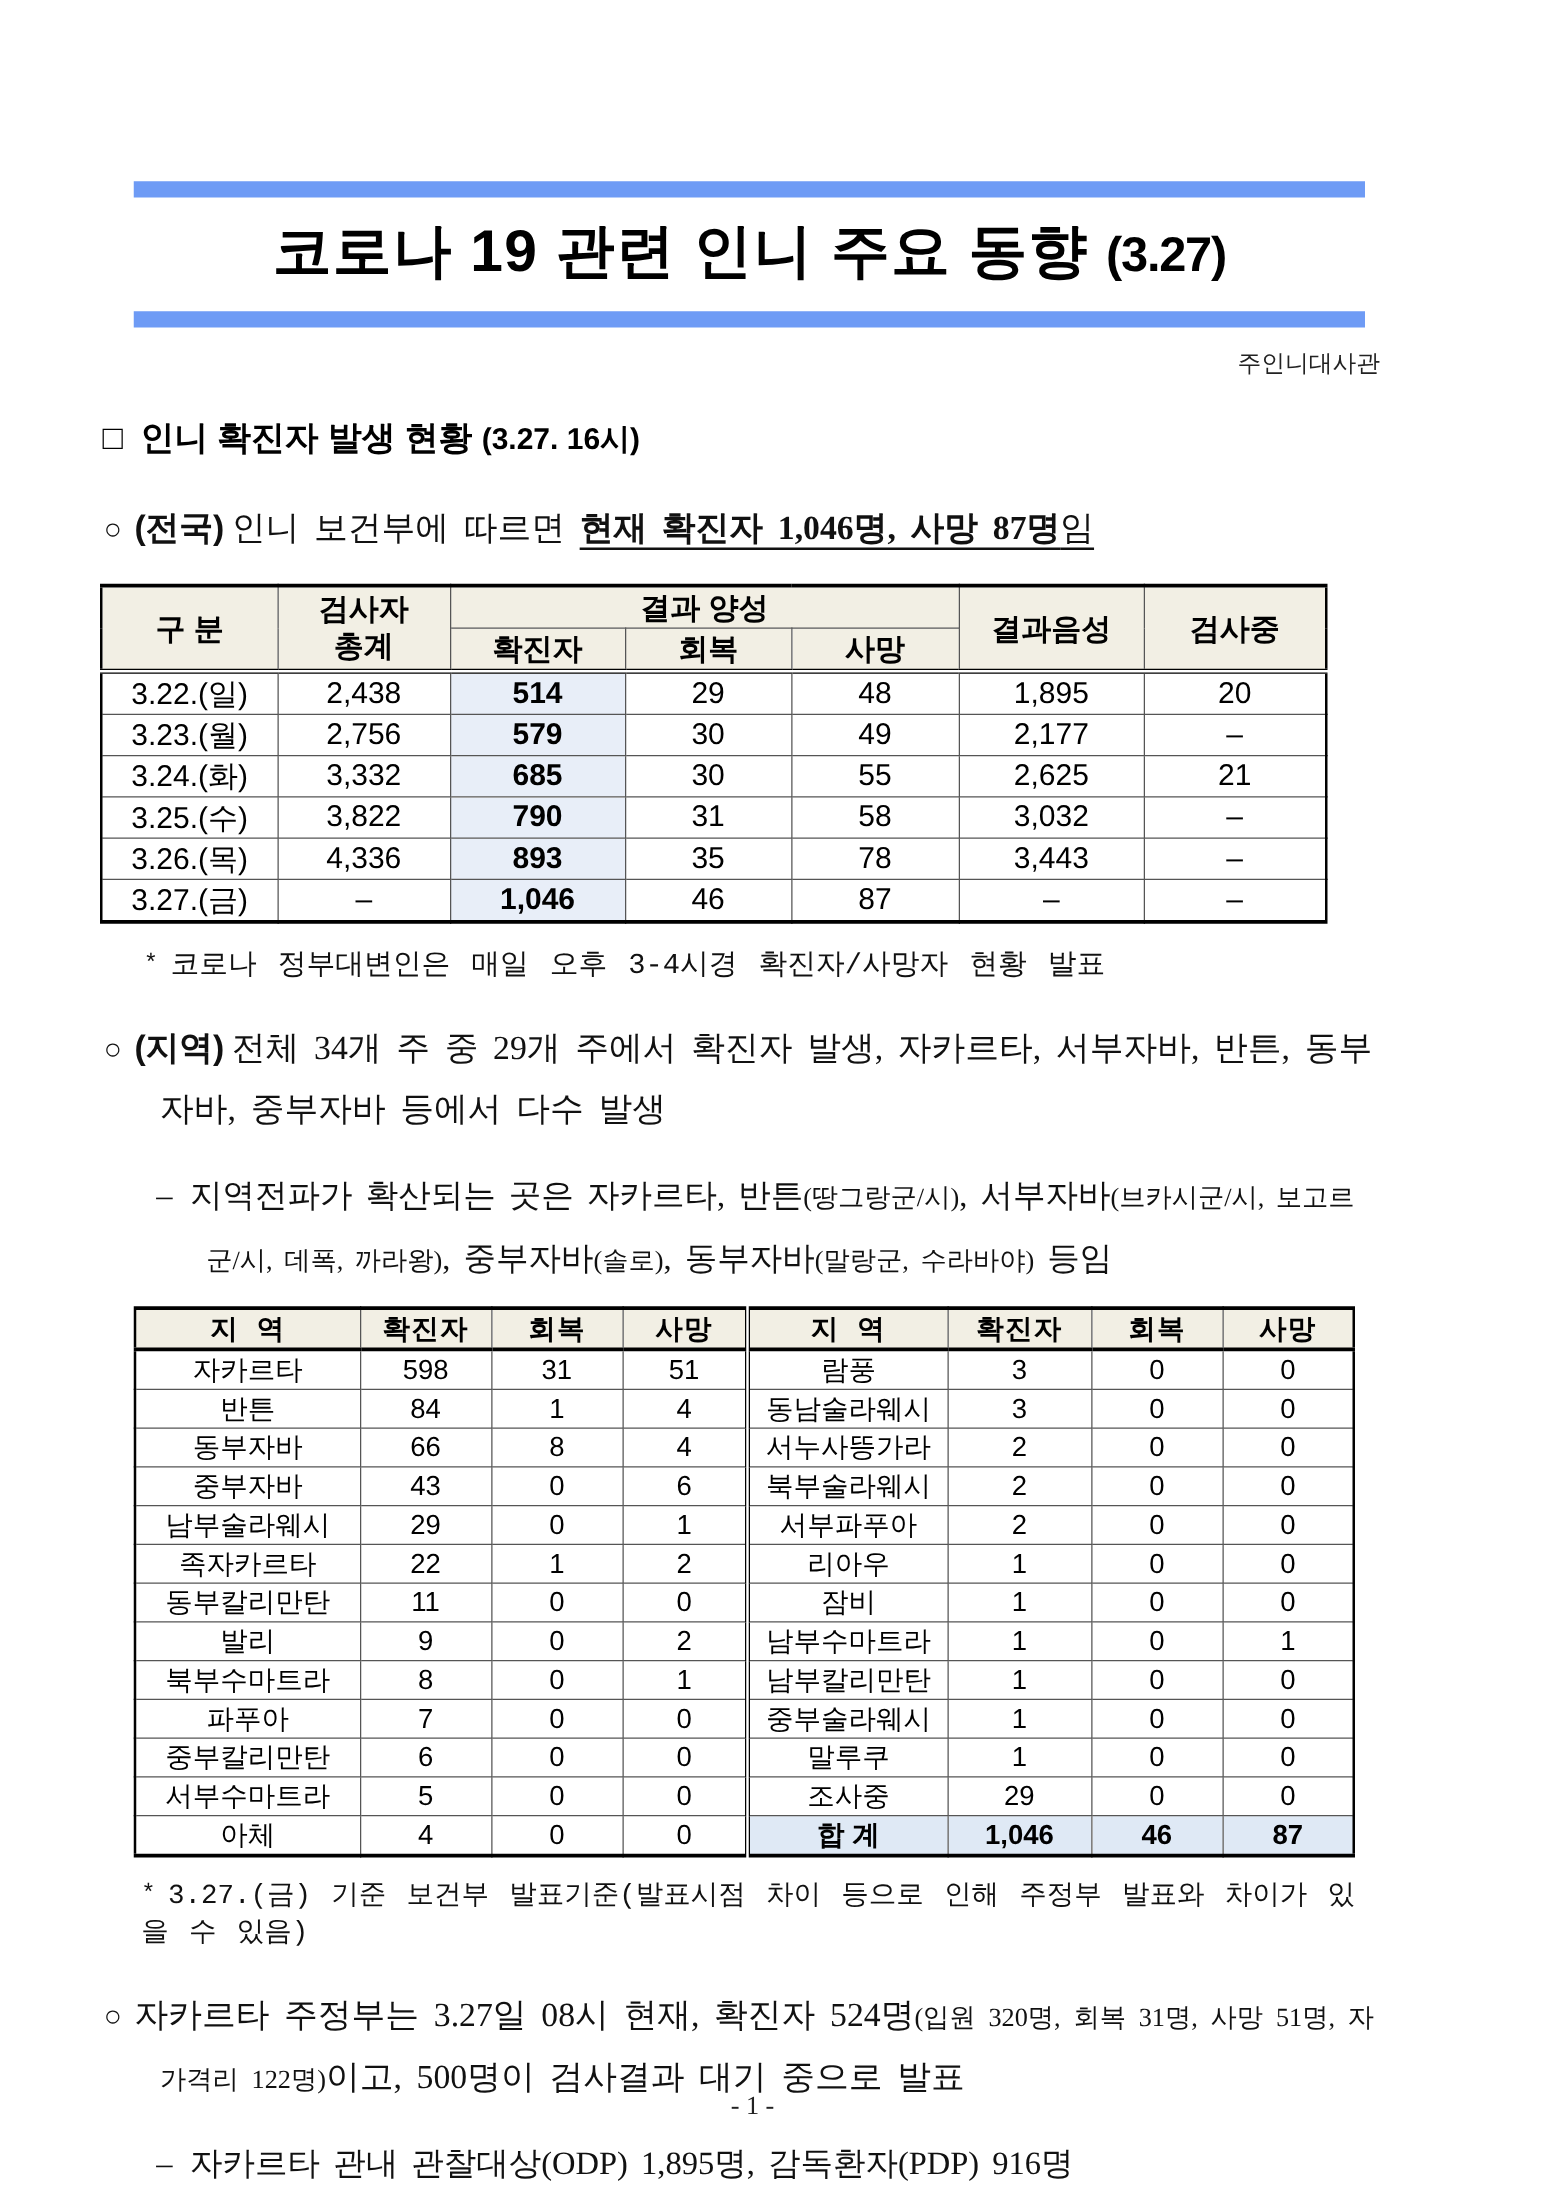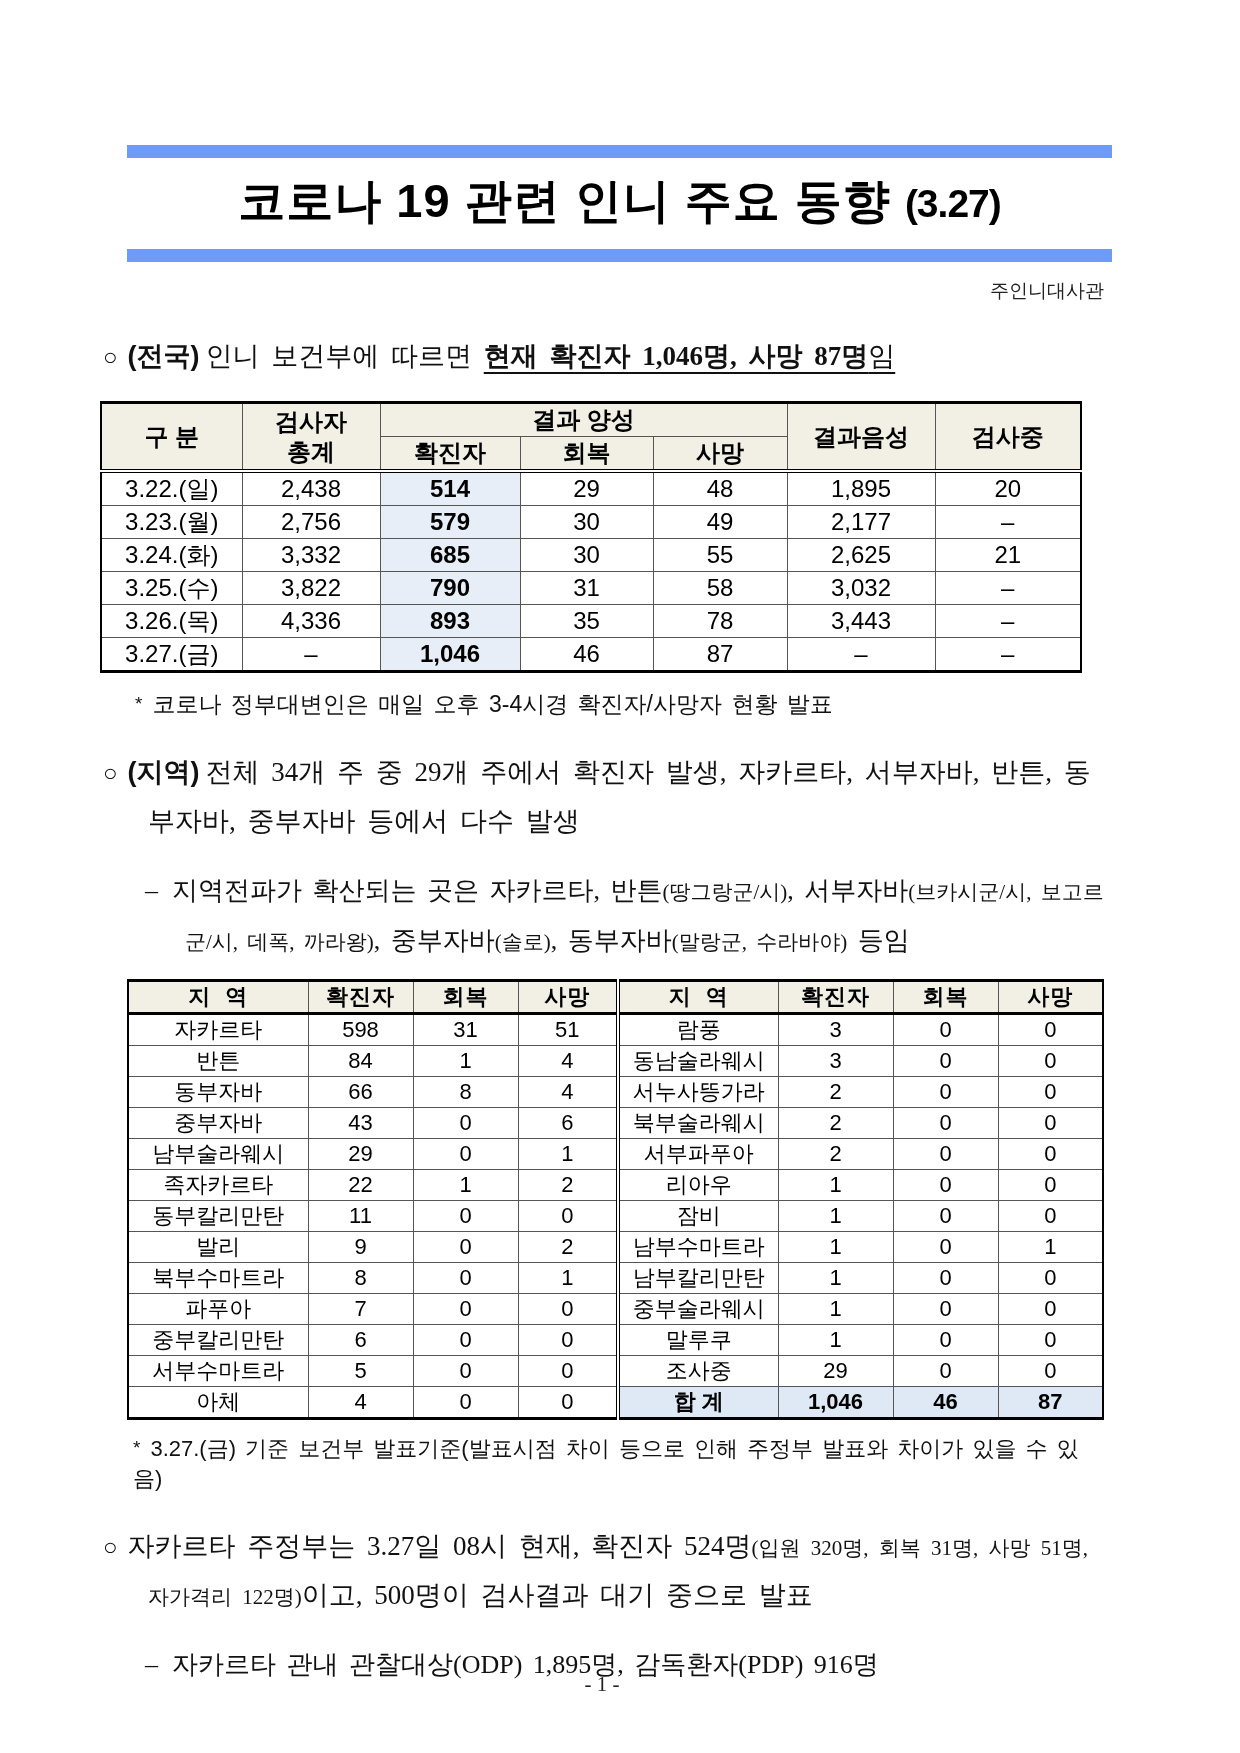--- a/index.html
+++ b/index.html
@@ -5,21 +5,21 @@
   :root{
     --accent-bar:#6e9bf5;
     --table-header-bg:#f2efe4;
     --highlight-col-bg:#e8eef8;
     --total-row-bg:#dfe9f5;
   }
   *{box-sizing:border-box;}
   html,body{margin:0;padding:0;background:#ffffff;}
   body{width:1240px;height:1753px;position:relative;color:#111;
        font-family:"Liberation Serif","DejaVu Serif",serif;overflow:hidden;}
-  .page{position:relative;width:1204px;height:1753px;padding:145px 100px 0 100px;}
+  .page{position:relative;width:1204px;height:1753px;padding:145px 100px 0 80px;}
 
   
   .title-block{margin-left:27px;width:985px;}
   .bar{height:13px;background:var(--accent-bar);}
   .doc-title{font-family:"Liberation Sans","DejaVu Sans",sans-serif;font-weight:bold;
              text-align:center;font-size:47px;letter-spacing:1px;padding:12px 0 16px 0;color:#000;}
   .doc-title .suffix{font-size:39px;letter-spacing:-1px;}
 
   .publisher{ text-align:right; font-size:19px; margin:16px 0 28px 0; color:#222;}
 
@@ -35,21 +35,21 @@
   .para .bullet{margin-right:10px;font-size:24px;}
   .para .lbl{font-weight:bold;font-family:"Liberation Sans","DejaVu Sans",sans-serif;margin-right:6px;}
   .para .hl-underline{font-weight:bold;text-decoration:underline;text-decoration-thickness:2px;text-underline-offset:7px;}
   .para .tail-underline{text-decoration:underline;text-decoration-thickness:2px;text-underline-offset:7px;}
   .sm{font-size:21px;}
 
   .sub-bullet{font-size:26px;line-height:1.9;margin:0 0 14px 45px;padding-left:40px;text-indent:-40px;
               word-spacing:4px;color:#111;}
   .sub-bullet .dash{margin-right:14px;}
 
-  .footnote{font-family:Liberation Sans, sans-serif;font-size:23px;color:#111;
+  .footnote{font-family:Liberation Mono, monospace;font-size:23px;color:#111;
             margin:16px 0 28px 35px;word-spacing:3px;}
   .footnote .star{font-size:19px;vertical-align:2px;margin-right:10px;}
   .footnote.fn2{font-size:22px;margin-left:33px;margin-top:14px;}
 
   
   table{border-collapse:collapse;table-layout:fixed;
         font-family:"Liberation Sans","DejaVu Sans",sans-serif;color:#000;}
   .tbl{border:2px solid #000;border-top:3px solid #000;border-bottom:3px solid #000;}
   .tbl th,.tbl td{border:1px solid #555;text-align:center;padding:0;white-space:pre;overflow:hidden;}
   .tbl thead th{background:var(--table-header-bg);font-weight:bold;}
@@ -76,20 +76,21 @@
 <div class="page">
 
   <div class="title-block">
     <div class="bar"></div>
     <div class="doc-title"><span>코로나 19 관련 인니 주요 동향</span> <span class="suffix">(3.27)</span></div>
     <div class="bar"></div>
   </div>
 
   <div class="publisher">주인니대사관</div>
 
+  <div class="sec-heading"><span class="sq">□</span><span>인니 확진자 발생 현황</span> <span class="suffix">(3.27. 16시)</span></div>
 
   <div class="para"><span class="bullet">○</span><span class="lbl">(전국)</span><span>인니 보건부에 따르면 </span><span class="hl-underline">현재 확진자 1,046명, 사망 87명</span><span class="tail-underline">임</span></div>
 
   <table class="tbl t1">
     <colgroup>
       <col style="width:141px">
         <col style="width:138px">
         <col style="width:140px">
       <col style="width:133px">
         <col style="width:134px">

